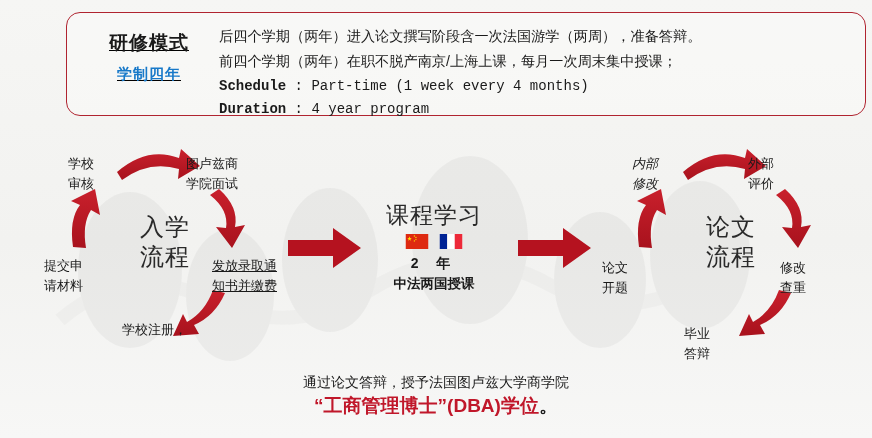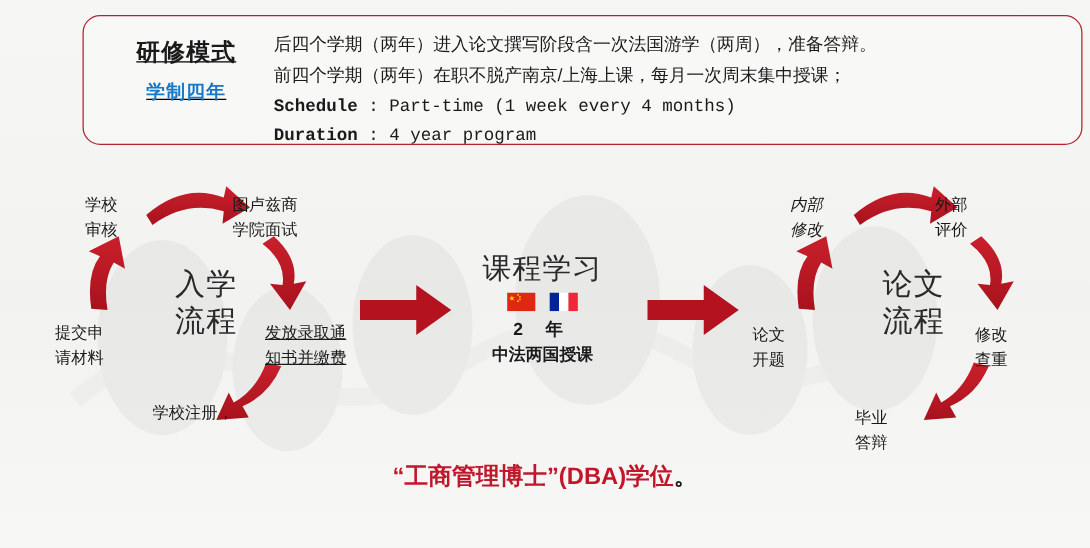--- a/index.html
+++ b/index.html
@@ -339,18 +339,19 @@
       <div>答辩</div>
     </div>
 
     <div class="node" style="left:602px; top:258px; width:52px;">
       <div>论文</div>
       <div>开题</div>
     </div>
   </div>
 
   <div class="bottom">
+    <div class="bottom-l1">通过论文答辩，授予法国图卢兹大学商学院</div>
     <div class="bottom-l2">
       <span>“工商管理博士”(DBA)学位</span><span class="tail">。</span>
     </div>
   </div>
 
 </div>
 
 </body></html>

